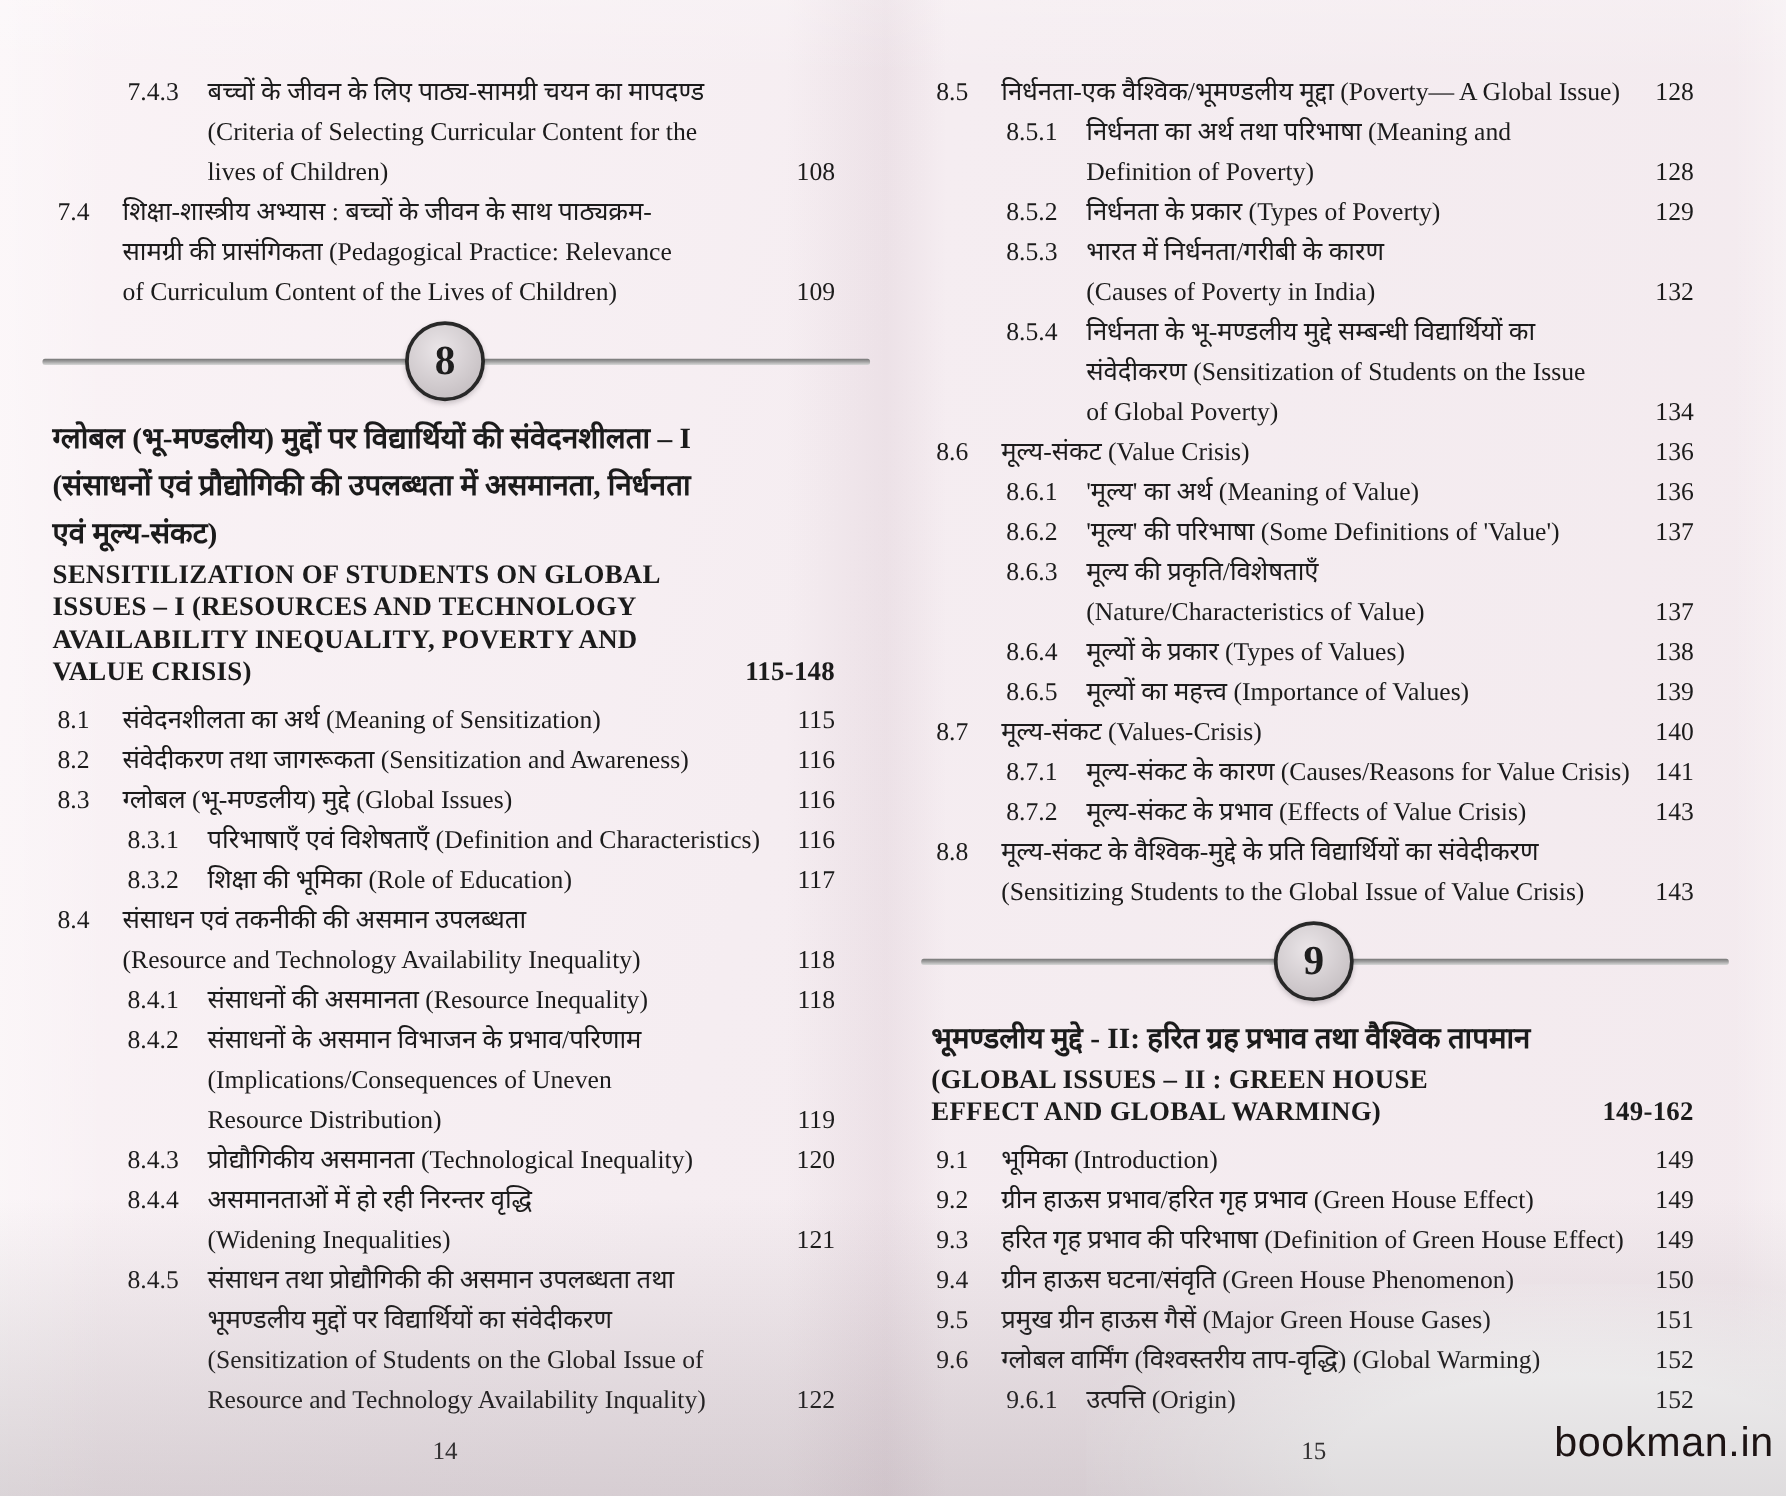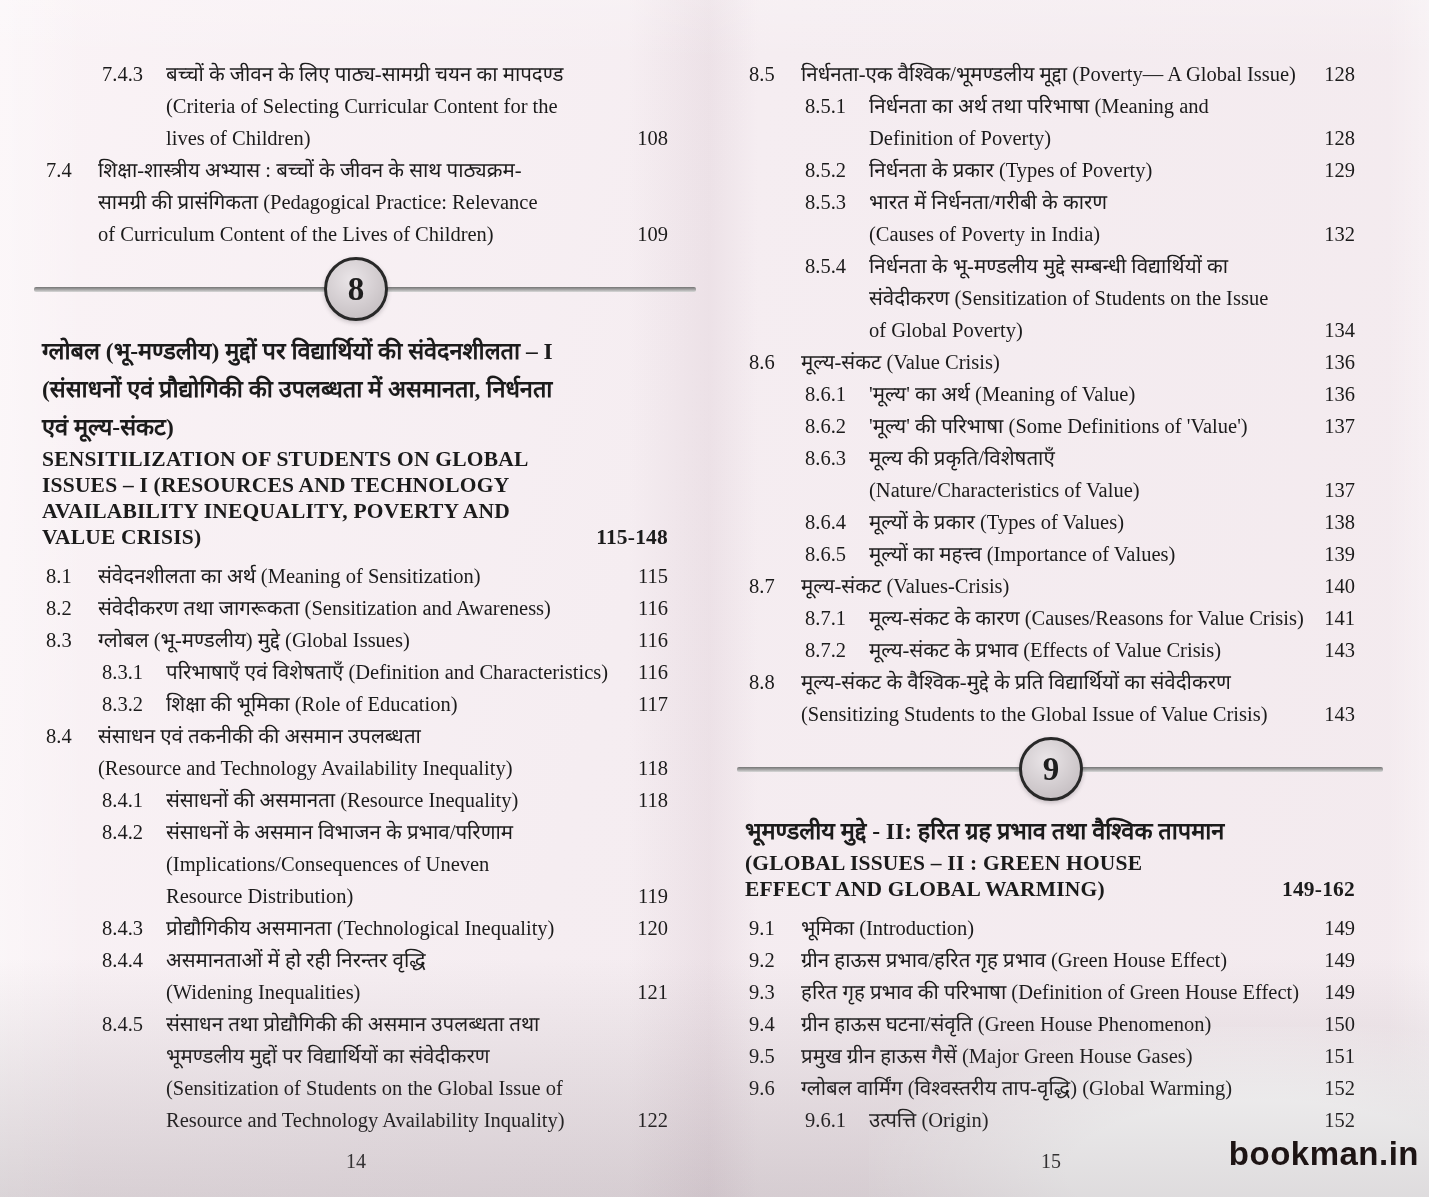--- a/index.html
+++ b/index.html
@@ -39,21 +39,21 @@
     width:58px;height:58px;border-radius:50%;border:3px solid #282828;
     background:radial-gradient(circle at 42% 34%, #eae5e8 0%, #cfc9cc 60%, #bcb5b9 100%);
     display:flex;align-items:center;justify-content:center;
     font-size:33px;font-weight:bold;color:#1e1e1e;z-index:2;
     box-shadow:0 2px 4px rgba(60,50,58,.25);}
   .pageno{position:absolute;bottom:24px;left:0;right:0;text-align:center;font-size:20px;color:#2a2a2a;}
   .vignette{position:absolute;inset:0;pointer-events:none;
     background:linear-gradient(180deg, rgba(255,255,255,.18) 0%, rgba(255,255,255,0) 5%, rgba(0,0,0,0) 80%, rgba(92,80,88,.14) 94%, rgba(92,80,88,.20) 100%);}
   .watermark{position:absolute;right:10px;bottom:24px;
     font-family:"Liberation Sans","DejaVu Sans",sans-serif;
-    font-weight:bold;font-size:33px;letter-spacing:.5px;color:#1d1414;}
+    font-weight:normal;font-size:33px;letter-spacing:.5px;color:#1d1414;}
 </style>
 </head>
 <body>
 
 <div class="scan">
   <div class="white-corner"></div>
 
   <div class="page page-left">
     <div class="rows">
         <div class="r e2"><span class="lbl">7.4.3</span><span class="txt">बच्चों के जीवन के लिए पाठ्य-सामग्री चयन का मापदण्ड</span></div>

